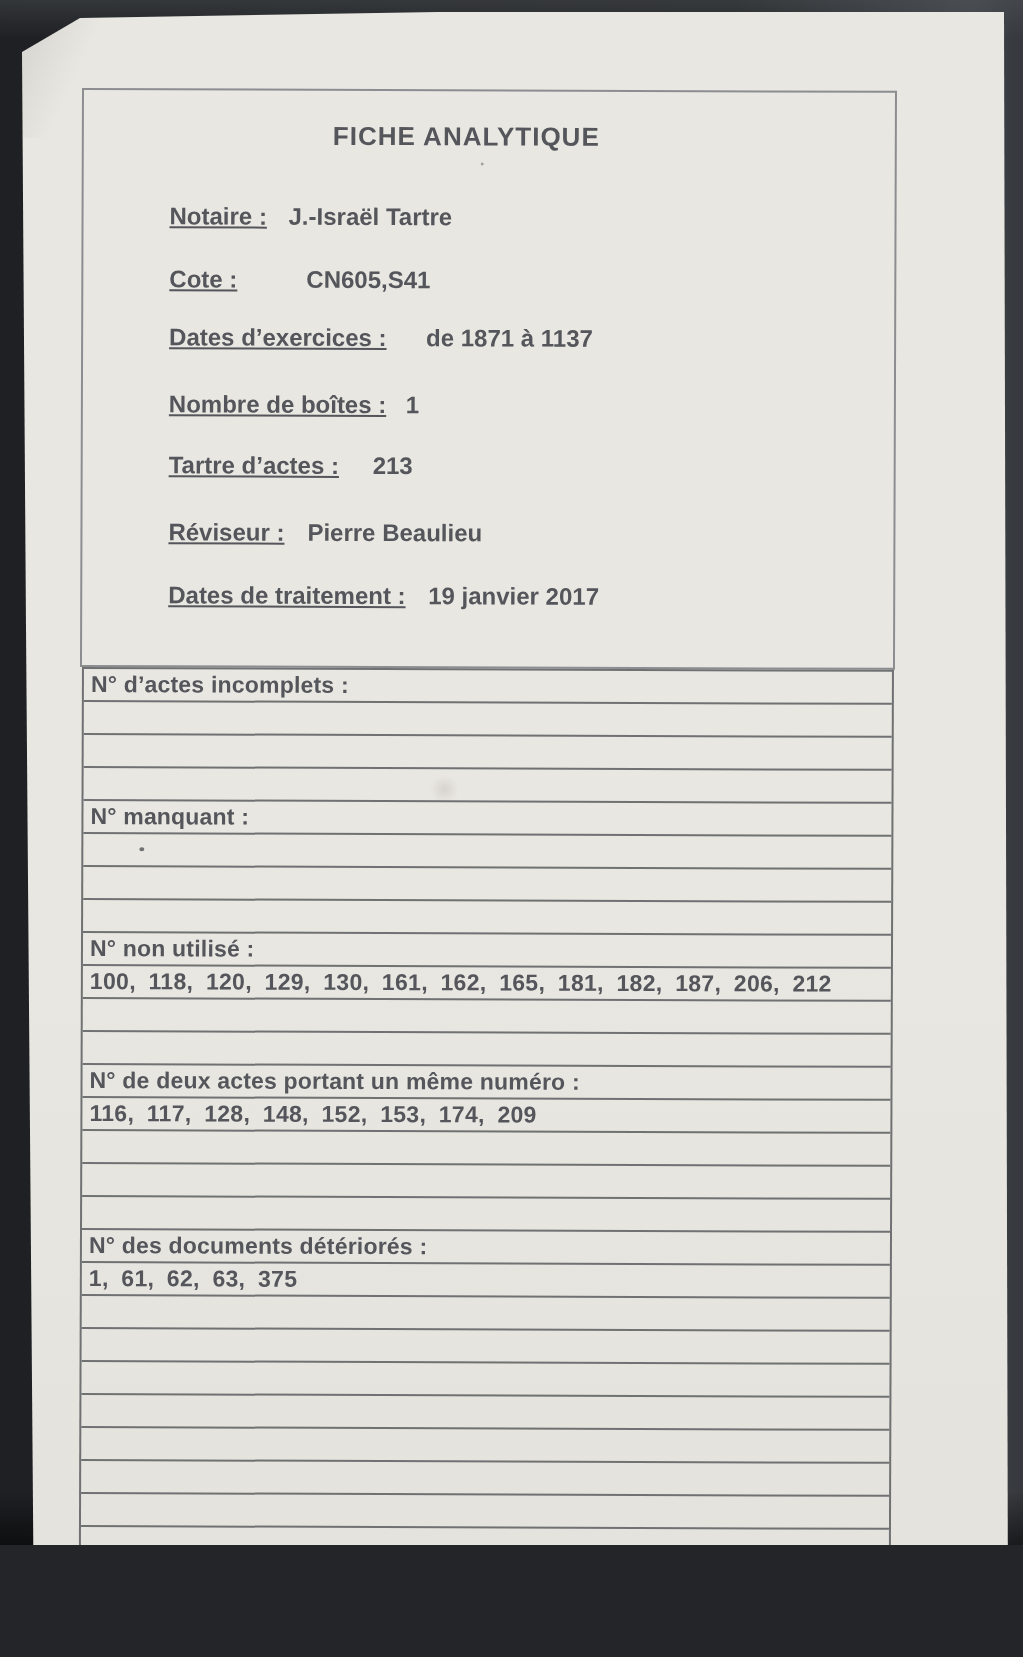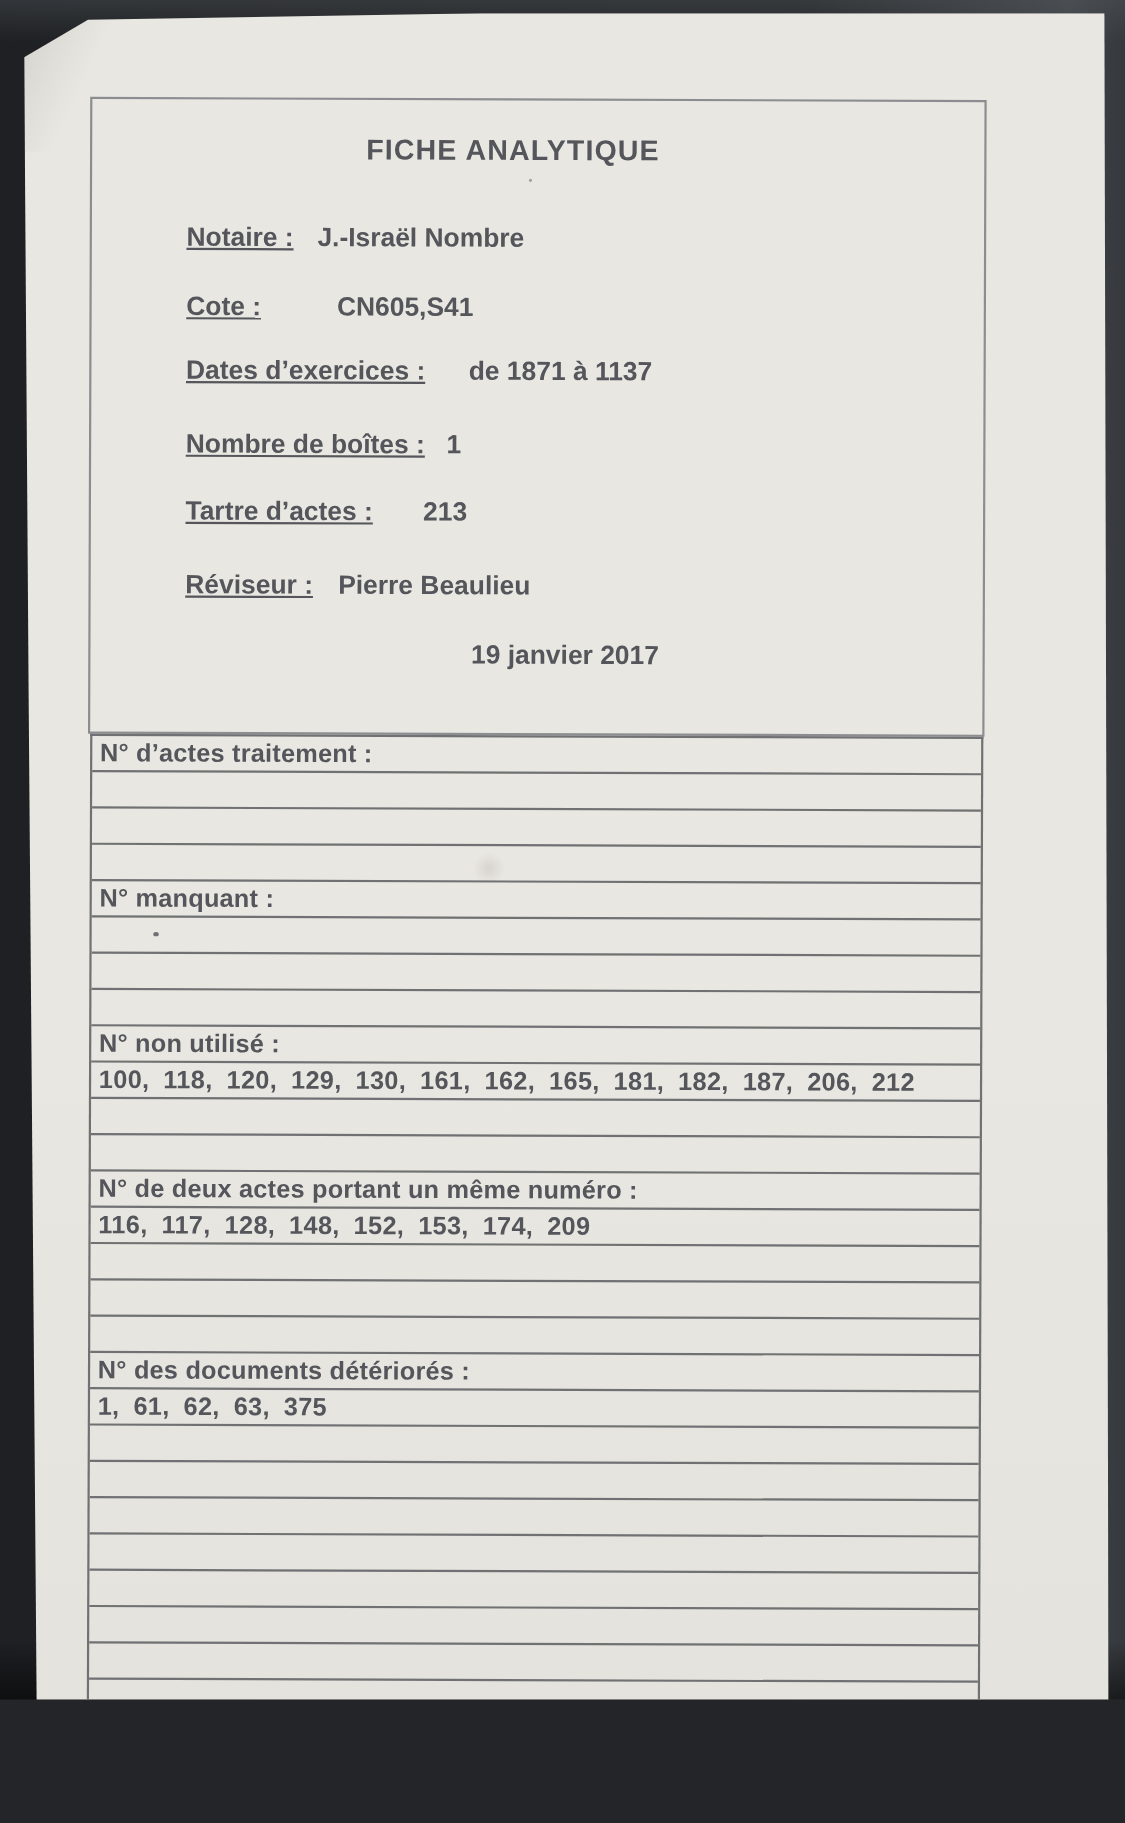--- a/index.html
+++ b/index.html
@@ -86,49 +86,50 @@
 <div class="scene">
   <div class="paper">
     <div class="fold"></div>
     <div class="content">
 
       <div class="info-box">
         <div class="doc-title">FICHE ANALYTIQUE</div>
 
         <div class="f-row" style="top:111px">
           <span class="f-label">Notaire :</span>
-          <span class="f-value" style="left:119px">J.-Israël Nombre</span>
+          <span class="f-value" style="left:119px">J.-Israël Tartre</span>
         </div>
         <div class="f-row" style="top:174px">
           <span class="f-label">Cote :</span>
           <span class="f-value" style="left:137px">CN605,S41</span>
         </div>
         <div class="f-row" style="top:232px">
           <span class="f-label">Dates d’exercices :</span>
           <span class="f-value" style="left:257px">de 1871 à 1137</span>
         </div>
         <div class="f-row" style="top:299px">
           <span class="f-label">Nombre de boîtes :</span>
           <span class="f-value" style="left:237px">1</span>
         </div>
         <div class="f-row" style="top:360px">
           <span class="f-label">Tartre d’actes :</span>
-          <span class="f-value" style="left:216px">213</span>
+          <span class="f-value" style="left:204px">213</span>
         </div>
         <div class="f-row" style="top:427px">
           <span class="f-label">Réviseur :</span>
           <span class="f-value" style="left:139px">Pierre Beaulieu</span>
         </div>
         <div class="f-row" style="top:490px">
+          <span class="f-label">Dates de traitement :</span>
           <span class="f-value" style="left:260px">19 janvier 2017</span>
         </div>
       </div>
 
       <div class="ruled-table">
-          <div class="t-row hdr"><span>N° d’actes traitement :</span></div>
+          <div class="t-row hdr"><span>N° d’actes incomplets :</span></div>
           <div class="t-row blank"></div>
           <div class="t-row blank"></div>
           <div class="t-row blank"></div>
           <div class="t-row hdr"><span>N° manquant :</span></div>
           <div class="t-row blank"></div>
           <div class="t-row blank"></div>
           <div class="t-row blank"></div>
           <div class="t-row hdr"><span>N° non utilisé :</span></div>
           <div class="t-row val"><span>100, 118, 120, 129, 130, 161, 162, 165, 181, 182, 187, 206, 212</span></div>
           <div class="t-row blank"></div>

